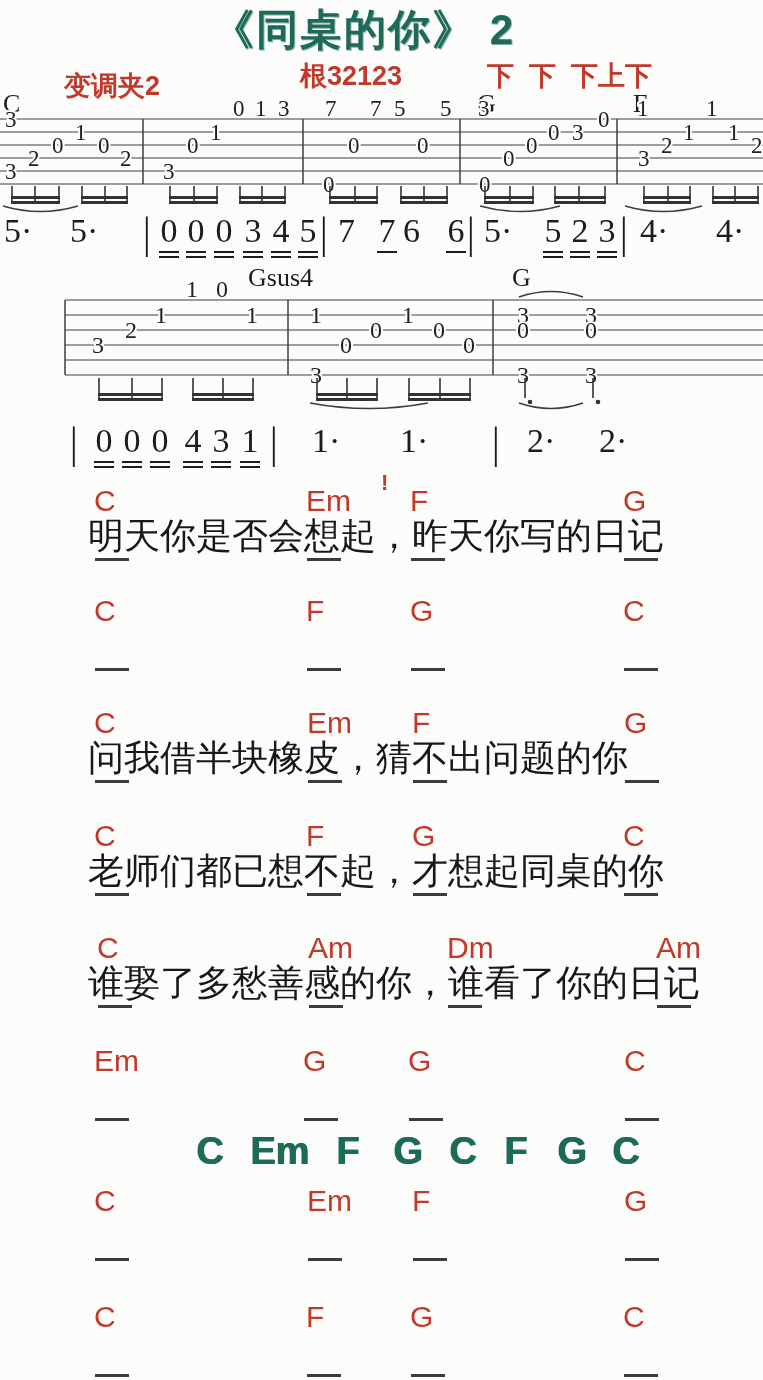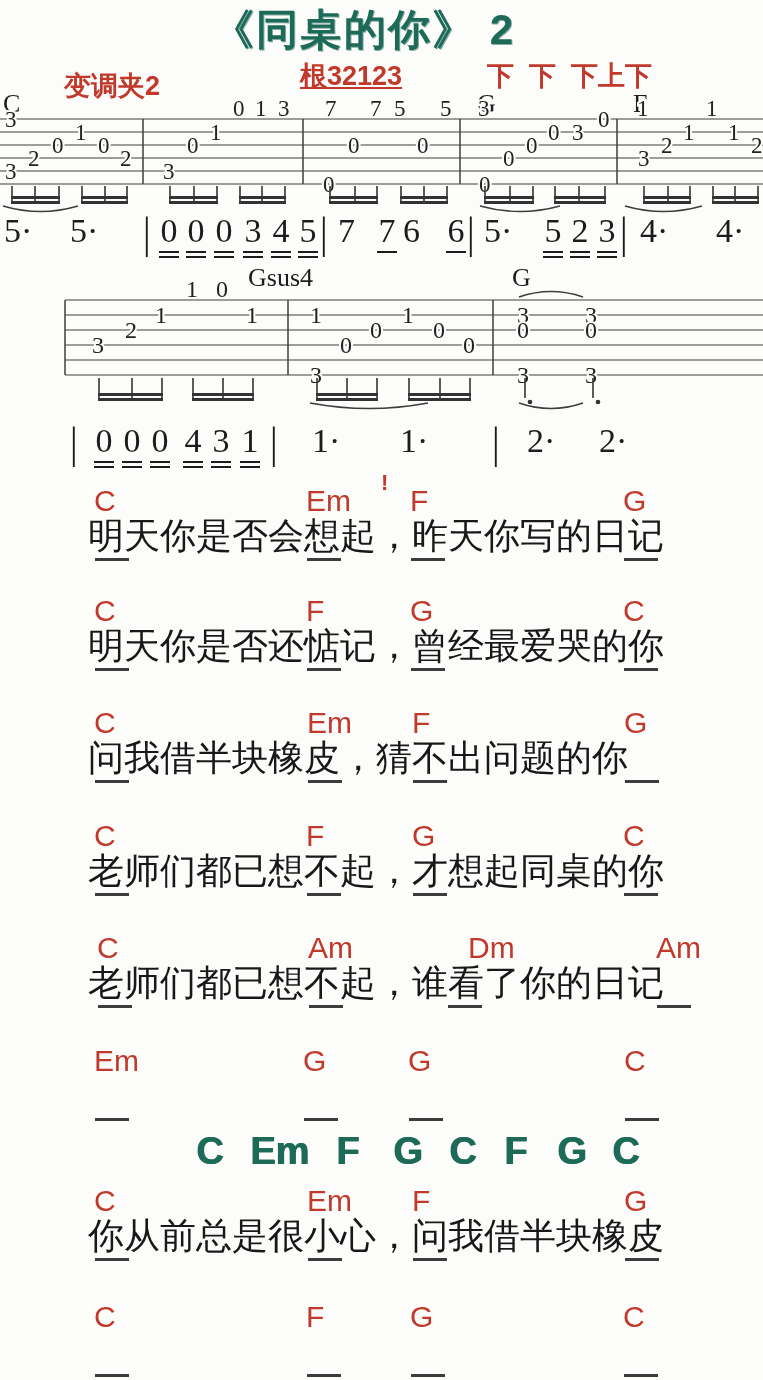--- a/index.html
+++ b/index.html
@@ -3,21 +3,21 @@
 <meta charset="utf-8">
 <style>
   html,body{margin:0;padding:0;background:#e8e8e8;}
   .page{position:relative;width:763px;height:1380px;background:#fcfcfa;overflow:hidden;
         font-family:"Liberation Sans",sans-serif;margin:0 auto;}
   .title{position:absolute;left:212px;top:2px;font-size:42px;font-weight:bold;
          color:#1d6a59;letter-spacing:2px;white-space:nowrap;
          text-shadow:1px 1px 0 rgba(29,106,89,.55);}
   .hdr{position:absolute;font-size:27px;font-weight:bold;color:#c0392b;white-space:pre;}
   .hdr.capo{left:64px;top:52px;margin-top:16px;}
-  .hdr.fing{left:300px;top:58px;text-decoration:underline;}
+  .hdr.fing{left:300px;top:58px;}
   .hdr.strum{left:487px;top:58px;}
   svg.tab{position:absolute;left:0;}
   .jianpu{position:absolute;left:0;width:763px;height:58px;}
   .tok{position:absolute;top:0;font-family:"Liberation Serif",serif;font-size:34px;
        color:#1c1c1c;line-height:1;text-align:center;}
   .tok.bar{font-size:38px;top:-3px;transform:scaleY(1.15);transform-origin:top;}
   .tok .u{width:20px;height:2px;background:#1c1c1c;margin:3px auto 0 auto;}
   .tok .u + .u{margin-top:3px;}
   .jmark{position:absolute;font-size:22px;font-weight:bold;color:#c0392b;}
   .block{position:absolute;left:0;width:763px;height:86px;}
@@ -257,21 +257,20 @@
       </div>
       <div class="block" style="top: 594px;">
         <div class="chord" style="left: 94px;">C</div>
         <div class="ul" style="left: 95px;"></div>
         <div class="chord" style="left: 306px;">F</div>
         <div class="ul" style="left: 307px;"></div>
         <div class="chord" style="left: 410px;">G</div>
         <div class="ul" style="left: 411px;"></div>
         <div class="chord" style="left: 623px;">C</div>
         <div class="ul" style="left: 624px;"></div>
-        <div class="ltext">明天你是否还惦记，曾经最爱哭的你</div>
       </div>
       <div class="block" style="top: 706px;">
         <div class="chord" style="left: 94px;">C</div>
         <div class="ul" style="left: 95px;"></div>
         <div class="chord" style="left: 307px;">Em</div>
         <div class="ul" style="left: 308px;"></div>
         <div class="chord" style="left: 412px;">F</div>
         <div class="ul" style="left: 413px;"></div>
         <div class="chord" style="left: 624px;">G</div>
         <div class="ul" style="left: 625px;"></div>
@@ -286,46 +285,45 @@
         <div class="ul" style="left: 413px;"></div>
         <div class="chord" style="left: 623px;">C</div>
         <div class="ul" style="left: 624px;"></div>
         <div class="ltext">老师们都已想不起，才想起同桌的你</div>
       </div>
       <div class="block" style="top: 931px;">
         <div class="chord" style="left: 97px;">C</div>
         <div class="ul" style="left: 98px;"></div>
         <div class="chord" style="left: 308px;">Am</div>
         <div class="ul" style="left: 309px;"></div>
-        <div class="chord" style="left: 468px;">Dm</div>
+        <div class="chord" style="left: 447px;">Dm</div>
         <div class="ul" style="left: 448px;"></div>
         <div class="chord" style="left: 656px;">Am</div>
         <div class="ul" style="left: 657px;"></div>
-        <div class="ltext">老师们都已想不起，谁看了你的日记</div>
+        <div class="ltext">谁娶了多愁善感的你，谁看了你的日记</div>
       </div>
       <div class="block" style="top: 1044px;">
         <div class="chord" style="left: 94px;">Em</div>
         <div class="ul" style="left: 95px;"></div>
         <div class="chord" style="left: 303px;">G</div>
         <div class="ul" style="left: 304px;"></div>
         <div class="chord" style="left: 408px;">G</div>
         <div class="ul" style="left: 409px;"></div>
         <div class="chord" style="left: 624px;">C</div>
         <div class="ul" style="left: 625px;"></div>
       </div>
       <div class="block" style="top: 1184px;">
         <div class="chord" style="left: 94px;">C</div>
         <div class="ul" style="left: 95px;"></div>
         <div class="chord" style="left: 307px;">Em</div>
         <div class="ul" style="left: 308px;"></div>
         <div class="chord" style="left: 412px;">F</div>
         <div class="ul" style="left: 413px;"></div>
         <div class="chord" style="left: 624px;">G</div>
         <div class="ul" style="left: 625px;"></div>
-        <div class="ltext">你从前总是很小心，问我借半块橡皮</div>
       </div>
       <div class="block" style="top: 1300px;">
         <div class="chord" style="left: 94px;">C</div>
         <div class="ul" style="left: 95px;"></div>
         <div class="chord" style="left: 306px;">F</div>
         <div class="ul" style="left: 307px;"></div>
         <div class="chord" style="left: 410px;">G</div>
         <div class="ul" style="left: 411px;"></div>
         <div class="chord" style="left: 623px;">C</div>
         <div class="ul" style="left: 624px;"></div>

